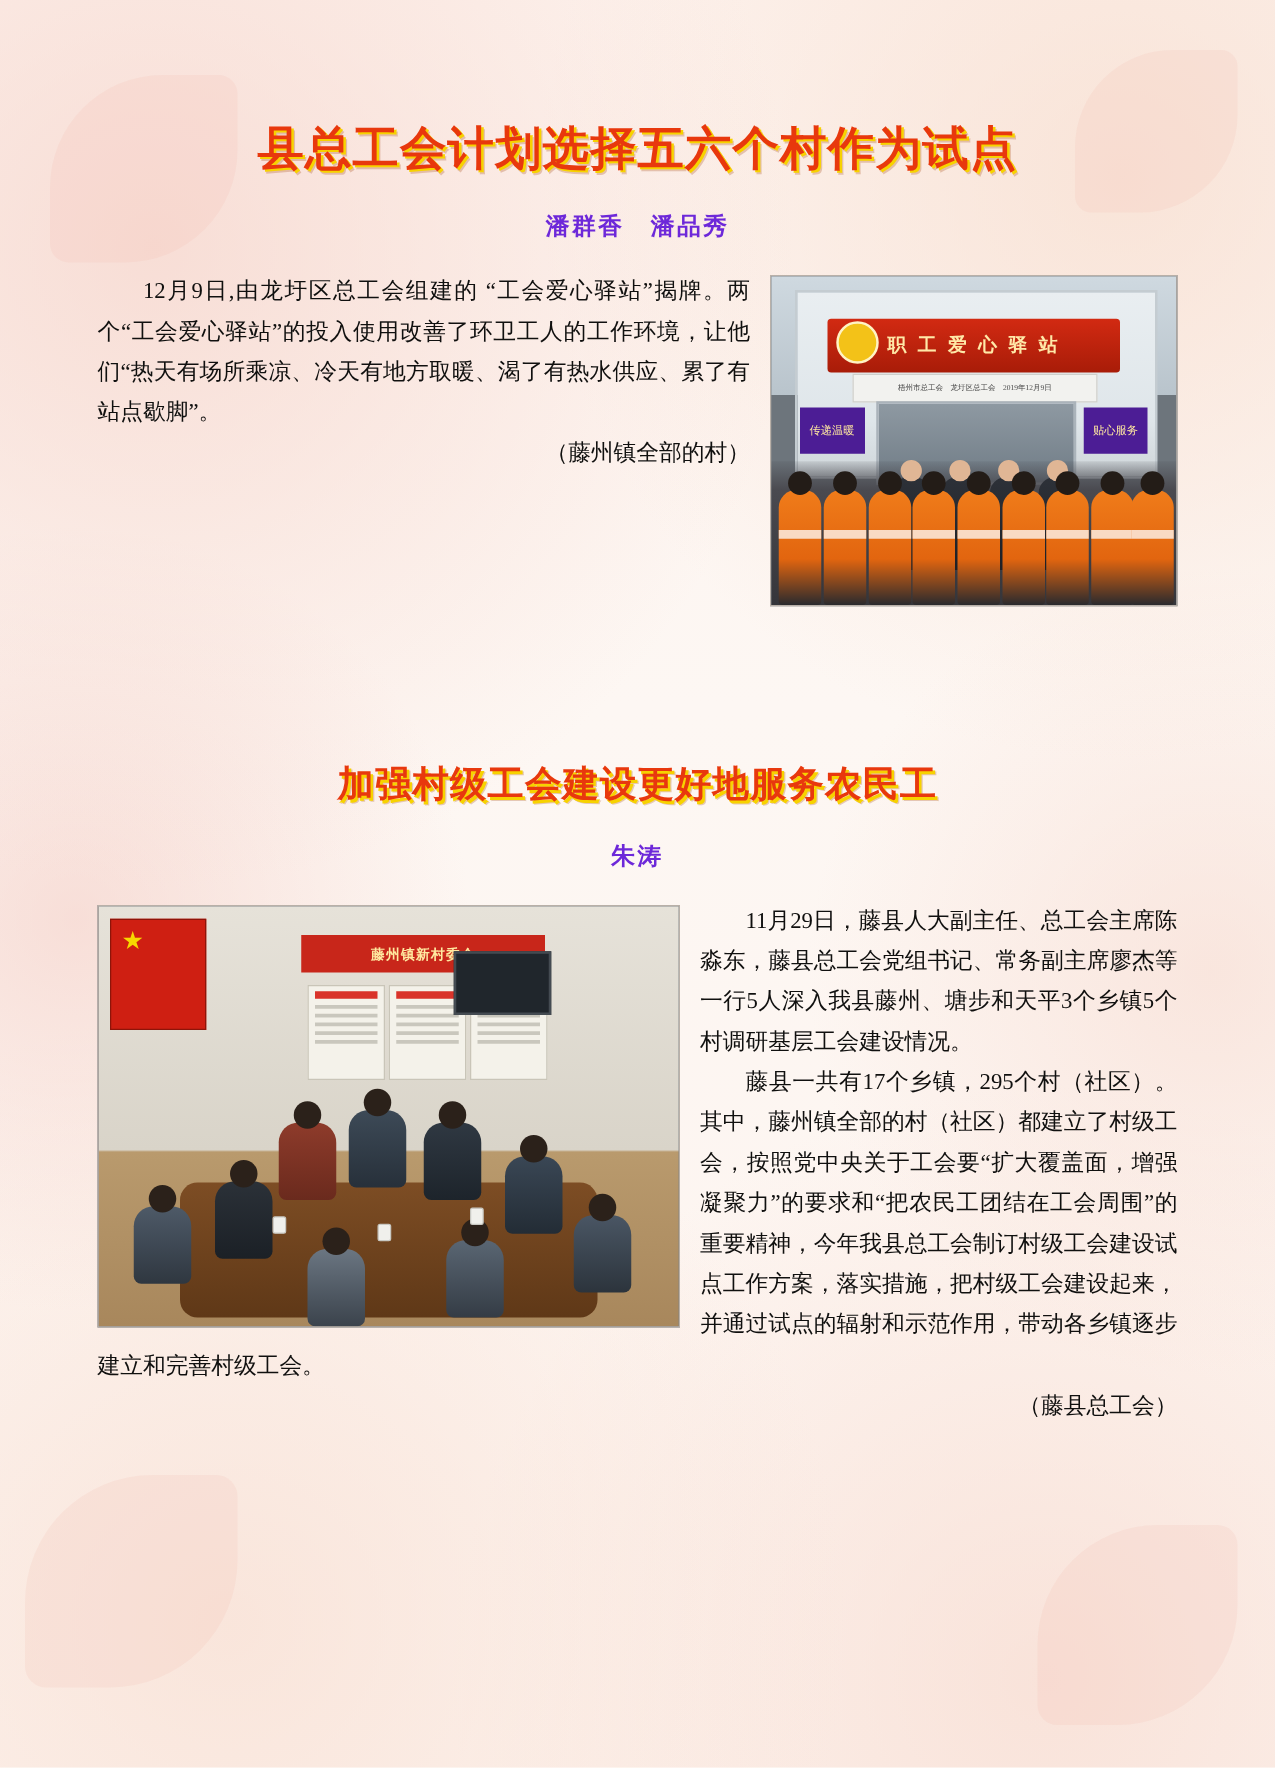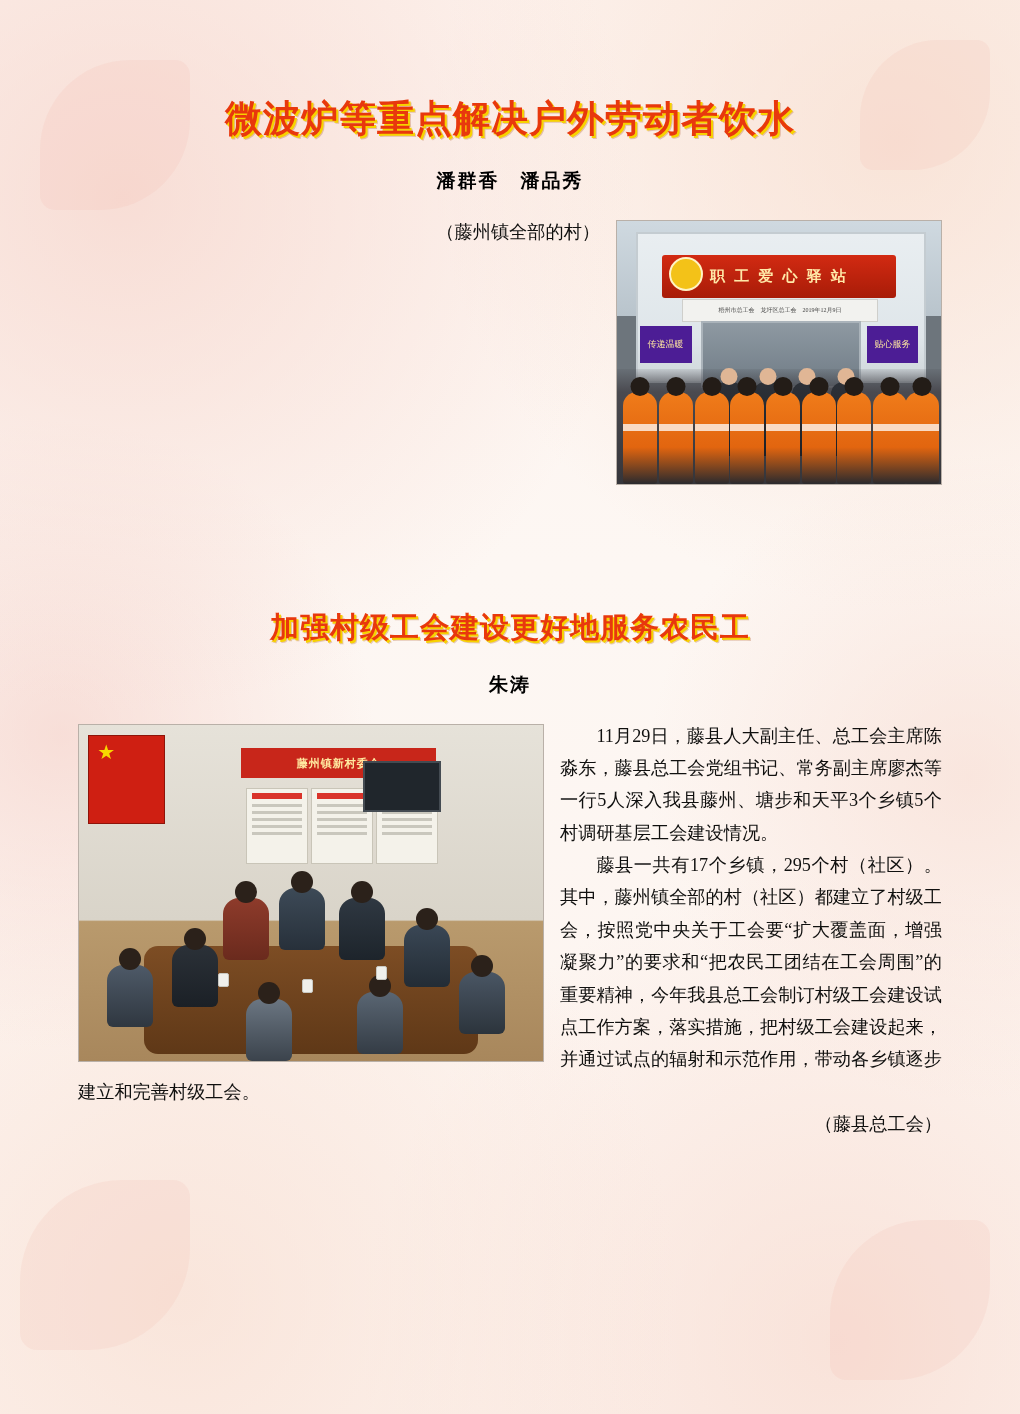--- a/index.html
+++ b/index.html
@@ -62,21 +62,21 @@
   }
   .headline.second {
     font-size: 29px;
   }
 
   .byline {
     text-align: center;
     font-family: "DejaVu Sans", sans-serif;
     font-weight: bold;
     font-size: 19px;
-    color: #000000;
+    color: #6d28d9;
     margin: 26px 0 22px 0;
     letter-spacing: 2px;
   }
 
   .body-text {
     font-size: 18.2px;
     line-height: 1.78;
     color: #10100f;
     text-align: justify;
     text-justify: inter-ideograph;
@@ -255,21 +255,21 @@
 <div class="bg-wash"></div>
 <div class="petal" style="left:40px;top:60px;width:150px;height:150px;"></div>
 <div class="petal" style="left:860px;top:40px;width:130px;height:130px;"></div>
 <div class="petal" style="left:20px;top:1180px;width:170px;height:170px;"></div>
 <div class="petal" style="left:830px;top:1220px;width:160px;height:160px;"></div>
 
 <div class="page">
 
   <div class="article">
 
-    <h1 class="headline">微波炉等重点解决户外劳动者饮水</h1>
+    <h1 class="headline">县总工会计划选择五六个村作为试点</h1>
 
     <div class="byline">潘群香　潘品秀</div>
 
     <div class="photo photo-1">
       <div class="p1-sky"></div>
       <div class="p1-build"></div>
       <div class="p1-sign">职 工 爱 心 驿 站</div>
       <div class="p1-logo"></div>
       <div class="p1-subsign">梧州市总工会　龙圩区总工会　2019年12月9日</div>
       <div class="p1-door"></div>
@@ -312,20 +312,21 @@
         <div class="worker" style="left:79%;">
             <span class="head"></span>
           </div>
         <div class="worker" style="left:89%;">
             <span class="head"></span>
           </div>
       </div>
     </div>
 
     <div class="body-text">
+      <p>12月9日,由龙圩区总工会组建的 “工会爱心驿站”揭牌。两个“工会爱心驿站”的投入使用改善了环卫工人的工作环境，让他们“热天有场所乘凉、冷天有地方取暖、渴了有热水供应、累了有站点歇脚”。</p>
       <span class="signature">（藤州镇全部的村）</span>
     </div>
 
     <div class="clear"></div>
   </div>
 
   <div class="gap-1"></div>
 
   <div class="article">
 

